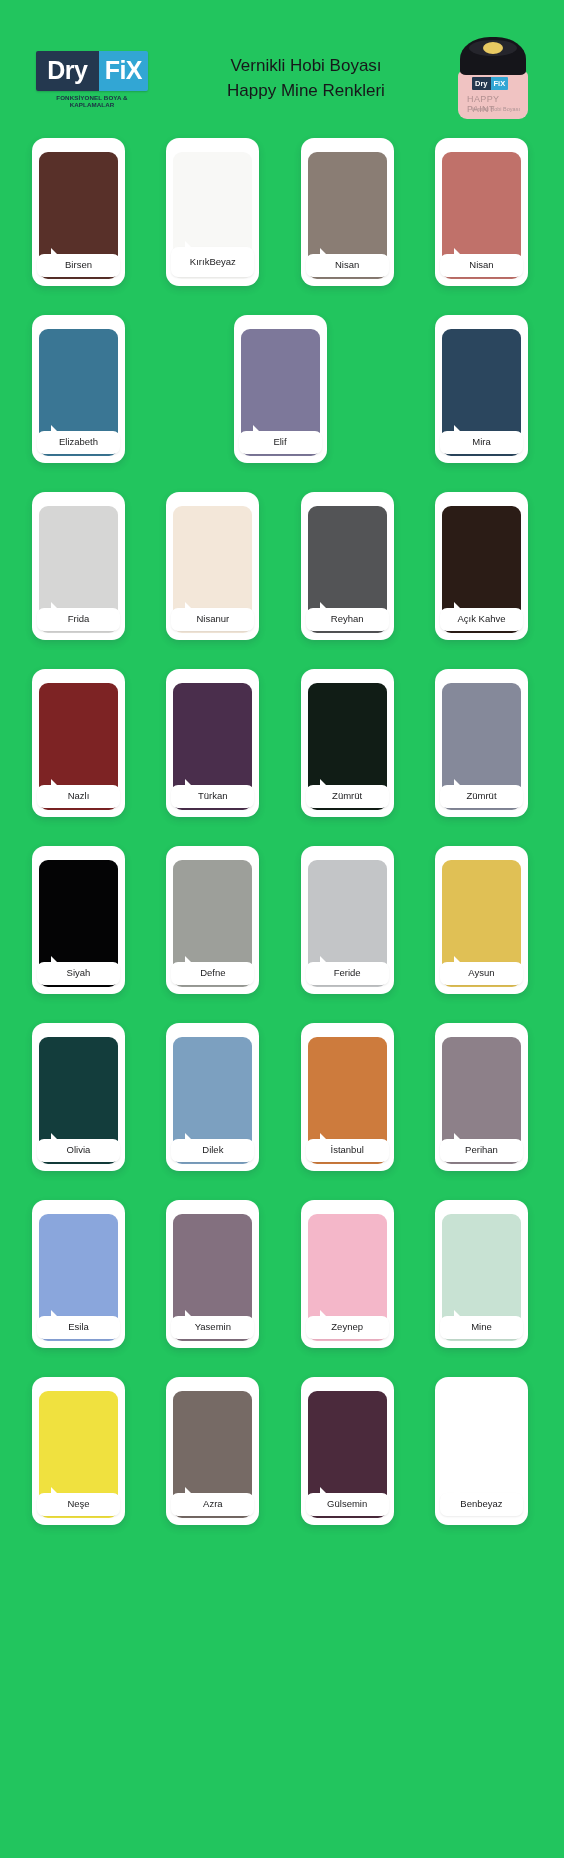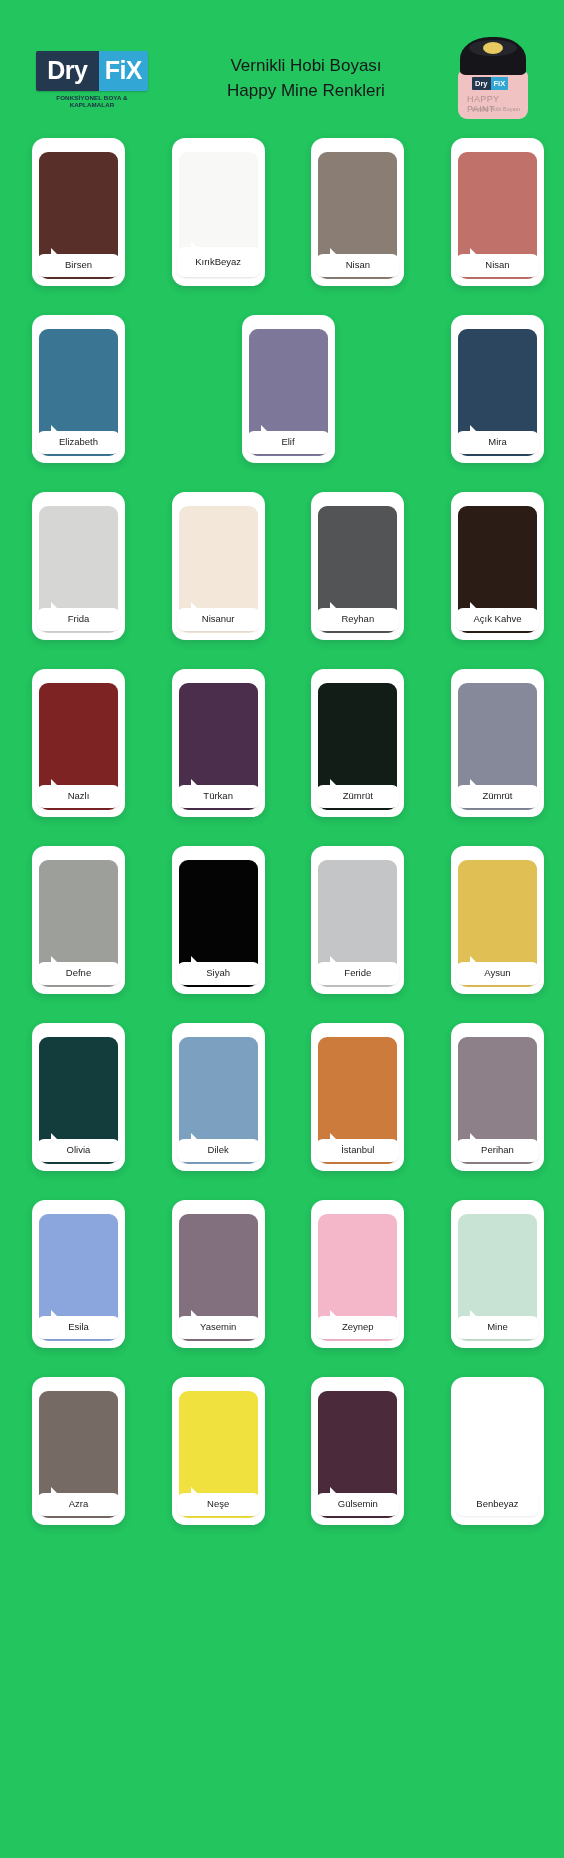--- a/index.html
+++ b/index.html
@@ -139,21 +139,21 @@
   .jar-sub {
     position: absolute;
     top: 35px; left: 13px;
     font-size: 5.5px;
     color: #a08a8b;
     opacity: 0.8;
   }
 
   
   .grid {
-    padding: 8px 20px 30px 32px;
+    padding: 8px 36px 30px 32px;
     display: flex;
     flex-direction: column;
     gap: 29px;
   }
   .row {
     display: flex;
     justify-content: space-between;
   }
   .card {
     width: 93px;
@@ -386,38 +386,38 @@
           <div class="label-wrap">
             <div class="label">
               <span style="display:block">Zümrüt</span>
               <div class="pointer"></div>
             </div>
           </div>
         </div>
       </div>
       <div class="row">
         <div class="card">
+          <div class="swatch" style="background: rgb(4, 4, 5);"></div>
+          <div class="label-wrap">
+            <div class="label">
+              <span style="display:block">Siyah</span>
+              <div class="pointer"></div>
+            </div>
+          </div>
+        </div>
+        <div class="card">
           <div class="swatch" style="background: rgb(157, 159, 154);"></div>
           <div class="label-wrap">
             <div class="label">
               <span style="display:block">Defne</span>
               <div class="pointer"></div>
             </div>
           </div>
         </div>
         <div class="card">
-          <div class="swatch" style="background: rgb(4, 4, 5);"></div>
-          <div class="label-wrap">
-            <div class="label">
-              <span style="display:block">Siyah</span>
-              <div class="pointer"></div>
-            </div>
-          </div>
-        </div>
-        <div class="card">
           <div class="swatch" style="background: rgb(195, 197, 199);"></div>
           <div class="label-wrap">
             <div class="label">
               <span style="display:block">Feride</span>
               <div class="pointer"></div>
             </div>
           </div>
         </div>
         <div class="card">
           <div class="swatch" style="background: rgb(224, 192, 85);"></div>
@@ -500,38 +500,38 @@
           <div class="label-wrap">
             <div class="label">
               <span style="display:block">Mine</span>
               <div class="pointer"></div>
             </div>
           </div>
         </div>
       </div>
       <div class="row">
         <div class="card">
+          <div class="swatch" style="background: rgb(240, 225, 63);"></div>
+          <div class="label-wrap">
+            <div class="label">
+              <span style="display:block">Neşe</span>
+              <div class="pointer"></div>
+            </div>
+          </div>
+        </div>
+        <div class="card">
           <div class="swatch" style="background: rgb(118, 106, 101);"></div>
           <div class="label-wrap">
             <div class="label">
               <span style="display:block">Azra</span>
               <div class="pointer"></div>
             </div>
           </div>
         </div>
         <div class="card">
-          <div class="swatch" style="background: rgb(240, 225, 63);"></div>
-          <div class="label-wrap">
-            <div class="label">
-              <span style="display:block">Neşe</span>
-              <div class="pointer"></div>
-            </div>
-          </div>
-        </div>
-        <div class="card">
           <div class="swatch" style="background: rgb(75, 42, 60);"></div>
           <div class="label-wrap">
             <div class="label">
               <span style="display:block">Gülsemin</span>
               <div class="pointer"></div>
             </div>
           </div>
         </div>
         <div class="card">
           <div class="swatch" style="background: rgb(255, 255, 255);"></div>

